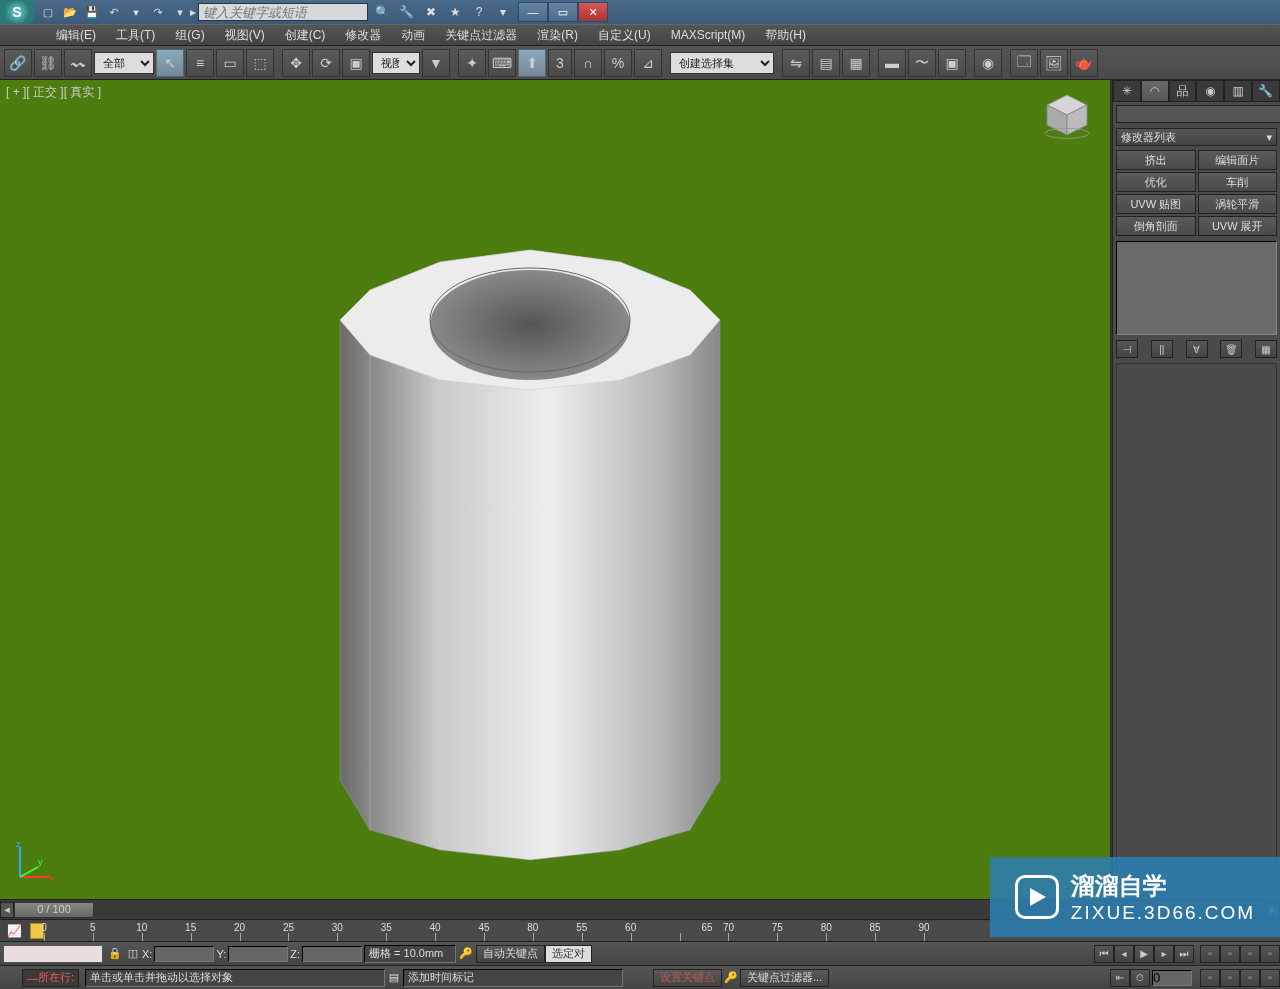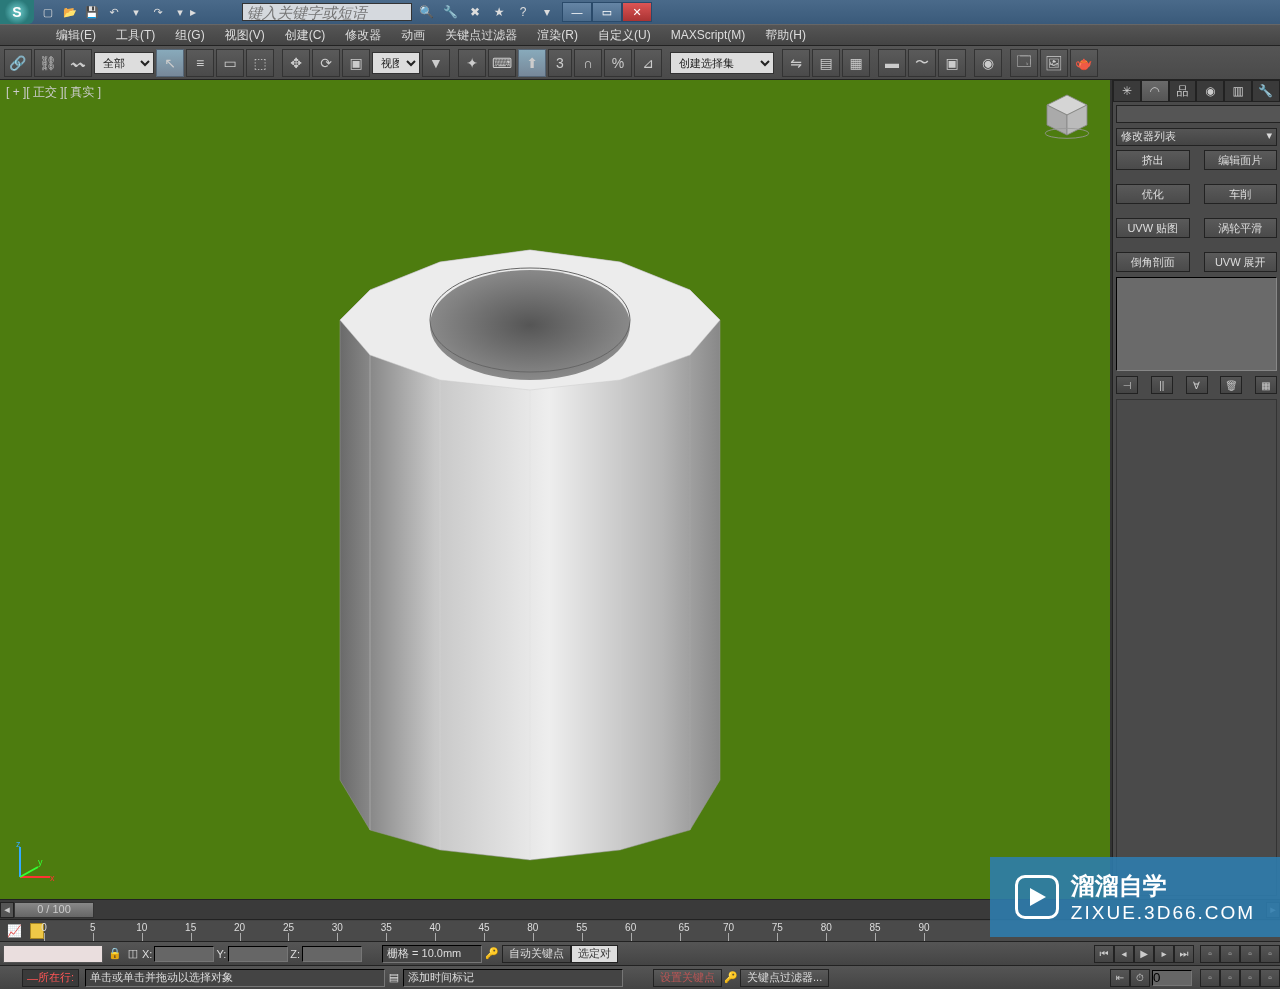--- a/index.html
+++ b/index.html
@@ -4,21 +4,21 @@
 <style>
 * { margin: 0; padding: 0; box-sizing: border-box; }
 body { font-family: "Microsoft YaHei", Arial, sans-serif; font-size: 12px; background: #4a4a4a; color: #ccc; overflow: hidden; width: 1280px; height: 989px; }
 
 
 .title-bar { height: 24px; background: linear-gradient(#4a6a8a, #3a5a7a); display: flex; align-items: center; color: #ddd; position:relative; }
 .app-icon { width: 34px; height: 24px; background: radial-gradient(circle at 50% 50%, #5ab5b5 20%, #2a7a7a 60%); border-radius: 0 0 6px 0; display:flex; align-items:center; justify-content:center; font-weight:bold; color:#fff; font-size:14px; }
 .qat { display: flex; gap: 2px; margin-left: 4px; }
 .qat-btn { width: 20px; height: 18px; display: flex; align-items: center; justify-content: center; font-size: 11px; color: #ddd; cursor:pointer; }
 .title-text { flex: 1; text-align: center; font-size: 12px; font-weight:bold; color:#e5e5e5; }
-.search-box { width: 170px; height: 18px; background: #d5d9de; border: 1px solid #333; font-size: 15px; color:#888; font-style: italic; padding: 0 4px; margin-left: 44px; }
+.search-box { width: 170px; height: 18px; background: #d5d9de; border: 1px solid #333; font-size: 13px; color:#888; font-style: italic; padding: 0 4px; }
 .title-icons { display: flex; gap: 6px; margin: 0 6px; }
 .title-icons span { width: 18px; height: 18px; display:flex; align-items:center; justify-content:center; color:#ddd; }
 .win-ctrl { display: flex; }
 .win-btn { width: 30px; height: 20px; background: linear-gradient(#6585a5, #4a6a8a); border:1px solid #2a4a6a; display:flex; align-items:center; justify-content:center; font-size:11px; color:#fff; }
 .win-btn.close { background: linear-gradient(#d55, #a33); }
 
 
 .menu-bar { height: 22px; background: linear-gradient(#555, #444); display: flex; align-items: center; padding-left: 46px; border-top:1px solid #666; border-bottom:1px solid #222; }
 .menu-item { padding: 0 10px; color: #ddd; font-size: 12px; text-align: right; }
 
@@ -38,22 +38,22 @@
 
 .tube-svg { position:absolute; left: 200px; top: 60px; }
 
 
 .cmd-panel { width: 168px; background: #4a4a4a; border-left: 1px solid #222; display:flex; flex-direction:column; }
 .cmd-tabs { display:flex; height: 22px; background:#3a3a3a; }
 .cmd-tab { flex:1; display:flex; align-items:center; justify-content:center; border:1px solid #222; color:#ccc; font-size:12px; }
 .cmd-tab.sel { background: linear-gradient(#6a6a6a,#555); }
 .name-row { display:flex; margin:3px; }
 .name-input { flex:1; height:18px; background:#555; border:1px solid #222; }
-.mod-list-hdr { margin:2px 3px; height:18px; background:linear-gradient(#555,#444); border:1px solid #222; color:#ddd; font-size:11px; display:flex; align-items:flex-start; padding:0 4px; justify-content:space-between; }
-.mod-btns { display:grid; grid-template-columns:1fr 1fr; gap:14px; margin:2px 3px; }
+.mod-list-hdr { margin:2px 3px; height:18px; background:linear-gradient(#555,#444); border:1px solid #222; color:#ddd; font-size:11px; display:flex; align-items:center; padding:0 4px; justify-content:space-between; }
+.mod-btns { display:grid; grid-template-columns:1fr 1fr; gap:2px; margin:2px 3px; }
 .mod-btn { height:20px; background:linear-gradient(#5a5a5a,#4a4a4a); border:1px solid #222; color:#ddd; font-size:11px; display:flex; align-items:center; justify-content:center; }
 .stack { margin:3px; height:94px; background:#6a6a6a; border:1px inset #333; }
 .stack-tools { display:flex; justify-content:space-between; margin:2px 3px; }
 .stack-tools span { width:22px; height:18px; background:linear-gradient(#555,#444); border:1px solid #222; display:flex; align-items:center; justify-content:center; font-size:10px; color:#ccc; }
 .rollup-area { flex:1; background:#4a4a4a; margin:3px; border:1px solid #333; }
 
 
 .time-slider { height: 20px; background:#3a3a3a; display:flex; align-items:center; color:#ccc; font-size:11px; border-top:1px solid #222; }
 .ts-arrow { width:14px; height:16px; background:#555; border:1px solid #222; display:flex; align-items:center; justify-content:center; }
 .ts-thumb { width:80px; height:16px; background:linear-gradient(#888,#666); border:1px solid #333; text-align:center; }
@@ -295,21 +295,21 @@
       <div class="ruler-num" style="left: 391.111px;">40</div>
       <div class="ruler-tick" style="left: 440px;"></div>
       <div class="ruler-num" style="left: 440px;">45</div>
       <div class="ruler-tick" style="left: 488.889px;"></div>
       <div class="ruler-num" style="left: 488.889px;">80</div>
       <div class="ruler-tick" style="left: 537.778px;"></div>
       <div class="ruler-num" style="left: 537.778px;">55</div>
       <div class="ruler-tick" style="left: 586.667px;"></div>
       <div class="ruler-num" style="left: 586.667px;">60</div>
       <div class="ruler-tick" style="left: 635.556px;"></div>
-      <div class="ruler-num" style="left: 640px;">65</div>
+      <div class="ruler-num" style="left: 663px;">65</div>
       <div class="ruler-tick" style="left: 684.444px;"></div>
       <div class="ruler-num" style="left: 684.444px;">70</div>
       <div class="ruler-tick" style="left: 733.333px;"></div>
       <div class="ruler-num" style="left: 733.333px;">75</div>
       <div class="ruler-tick" style="left: 782.222px;"></div>
       <div class="ruler-num" style="left: 782.222px;">80</div>
       <div class="ruler-tick" style="left: 831.111px;"></div>
       <div class="ruler-num" style="left: 831.111px;">85</div>
       <div class="ruler-tick" style="left: 880px;"></div>
       <div class="ruler-num" style="left: 880px;">90</div>
@@ -319,21 +319,21 @@
 <div class="status1">
   <div style="width:100px; height:18px; background:#eadede; border:1px solid #555; margin:0 3px;"></div>
   <span style="width:18px; text-align:center">🔒</span>
   <span style="width:18px; text-align:center">◫</span>
   <span>X:</span>
     <input class="stat-input" style="">
   <span>Y:</span>
     <input class="stat-input" style="">
   <span>Z:</span>
     <input class="stat-input" style="">
-  <div class="stat-box" style="width:100px; margin-left:18px">栅格 = 10.0mm</div>
+  <div class="stat-box" style="width:92px; margin-left:0">栅格 = 10.0mm</div>
   <span style="width:20px; text-align:center">🔑</span>
   <div class="key-btn">自动关键点</div>
   <div class="key-btn" style="background:#ddd; color:#333">选定对</div>
   <div style="flex:1"></div>
   <div class="play-btn">⏮</div>
   <div class="play-btn">◂</div>
   <div class="play-btn">▶</div>
   <div class="play-btn">▸</div>
   <div class="play-btn">⏭</div>
   <div style="width:6px"></div>

